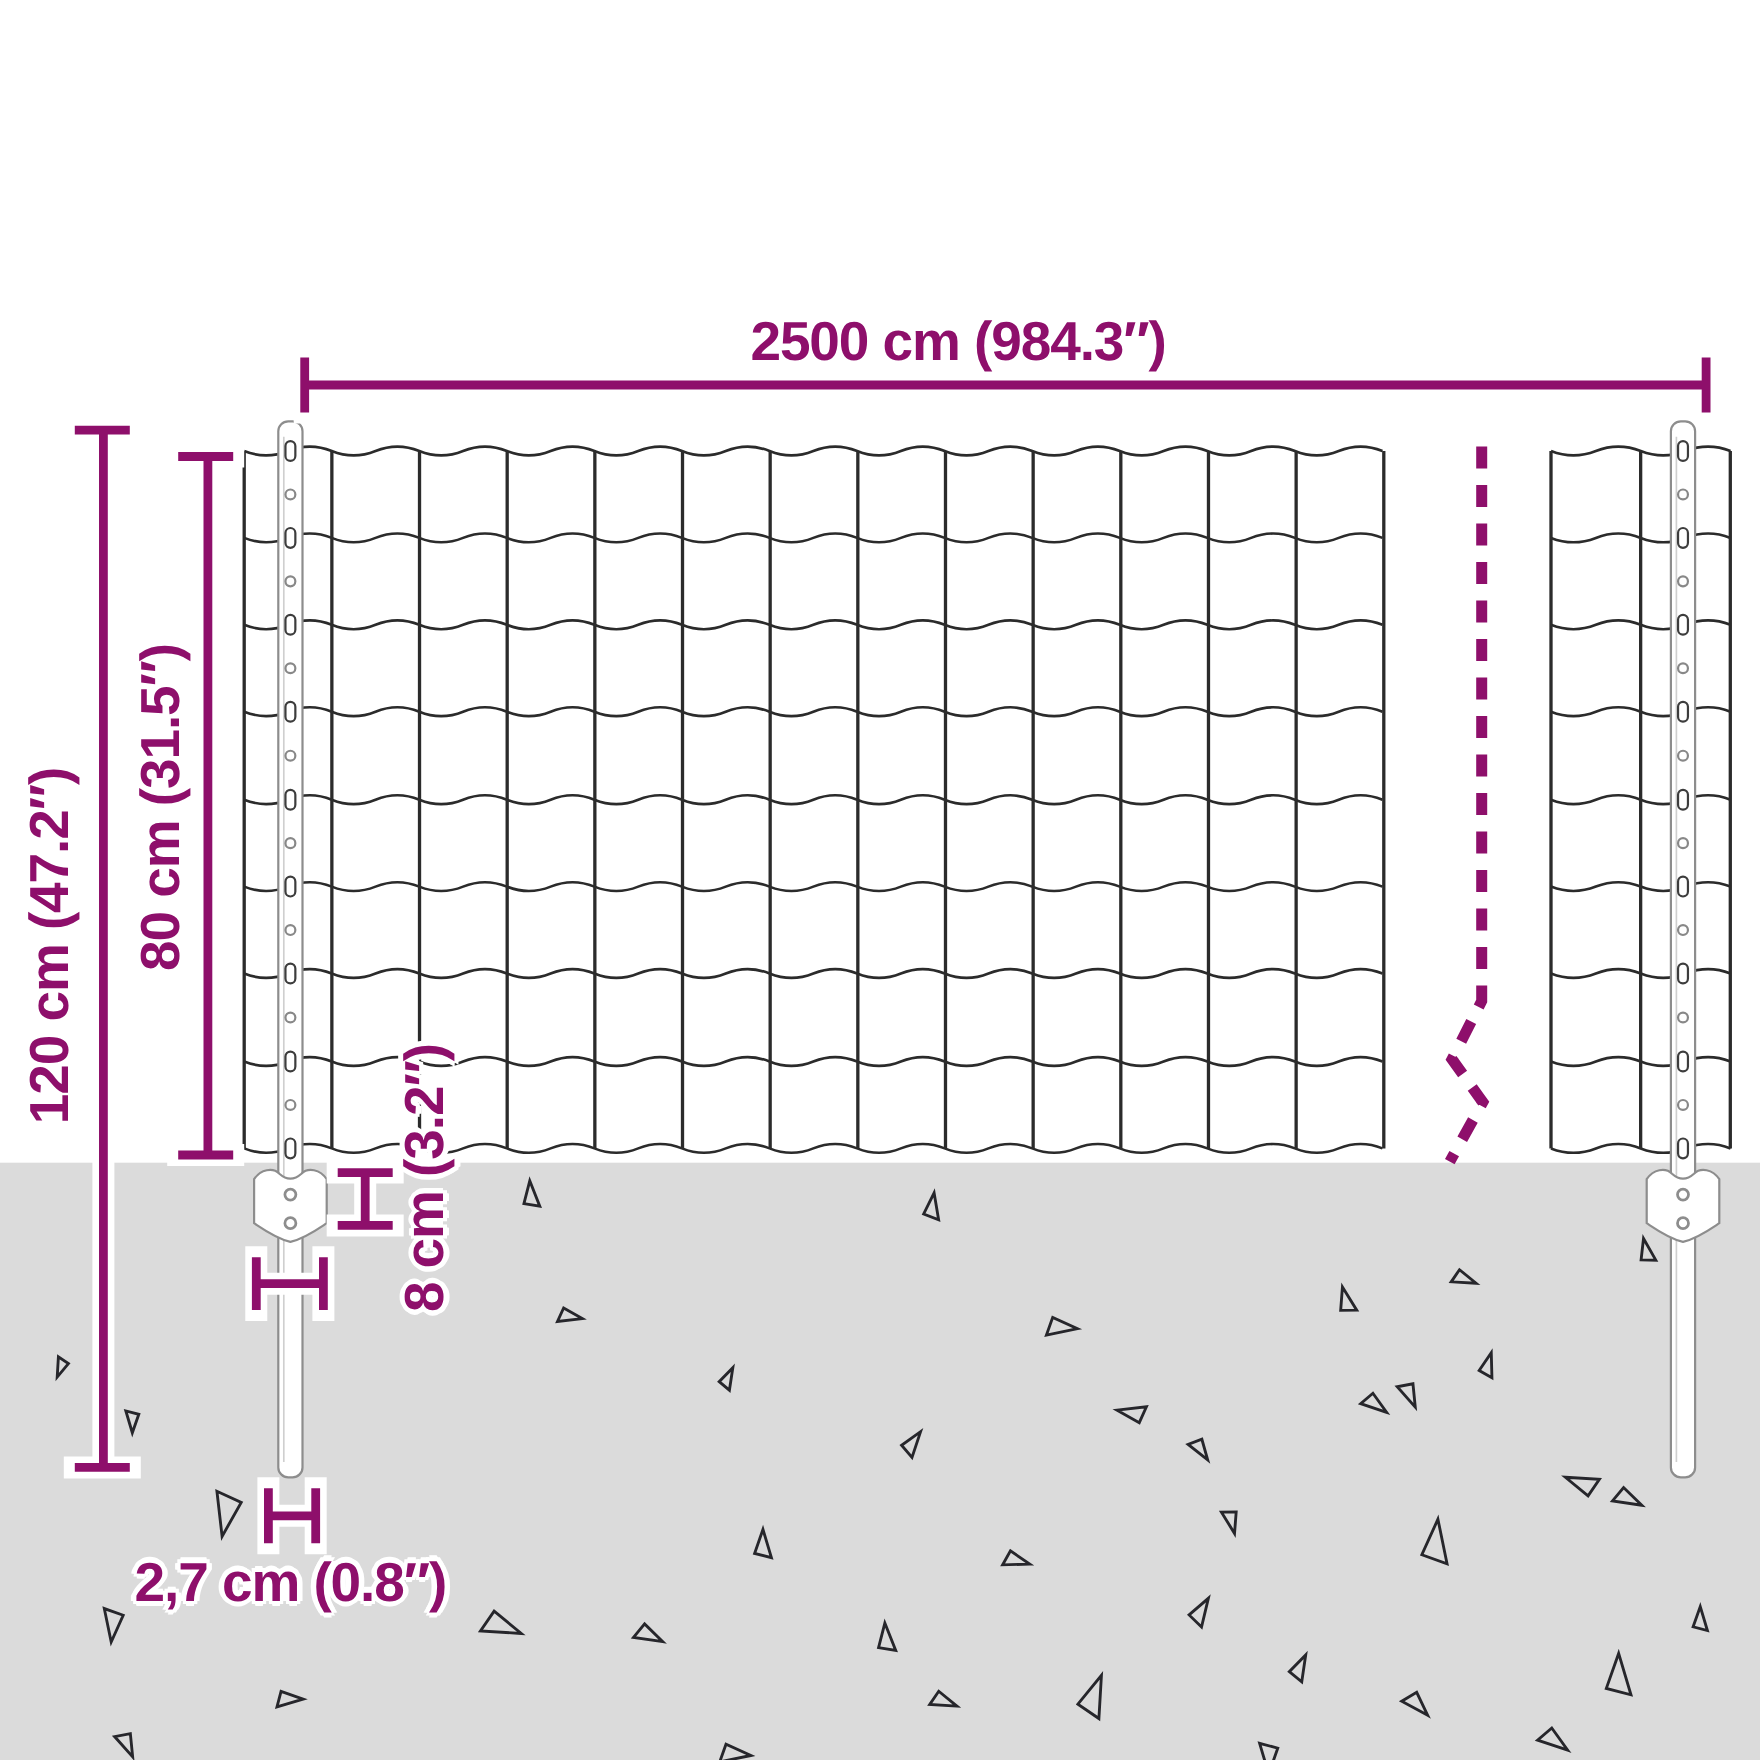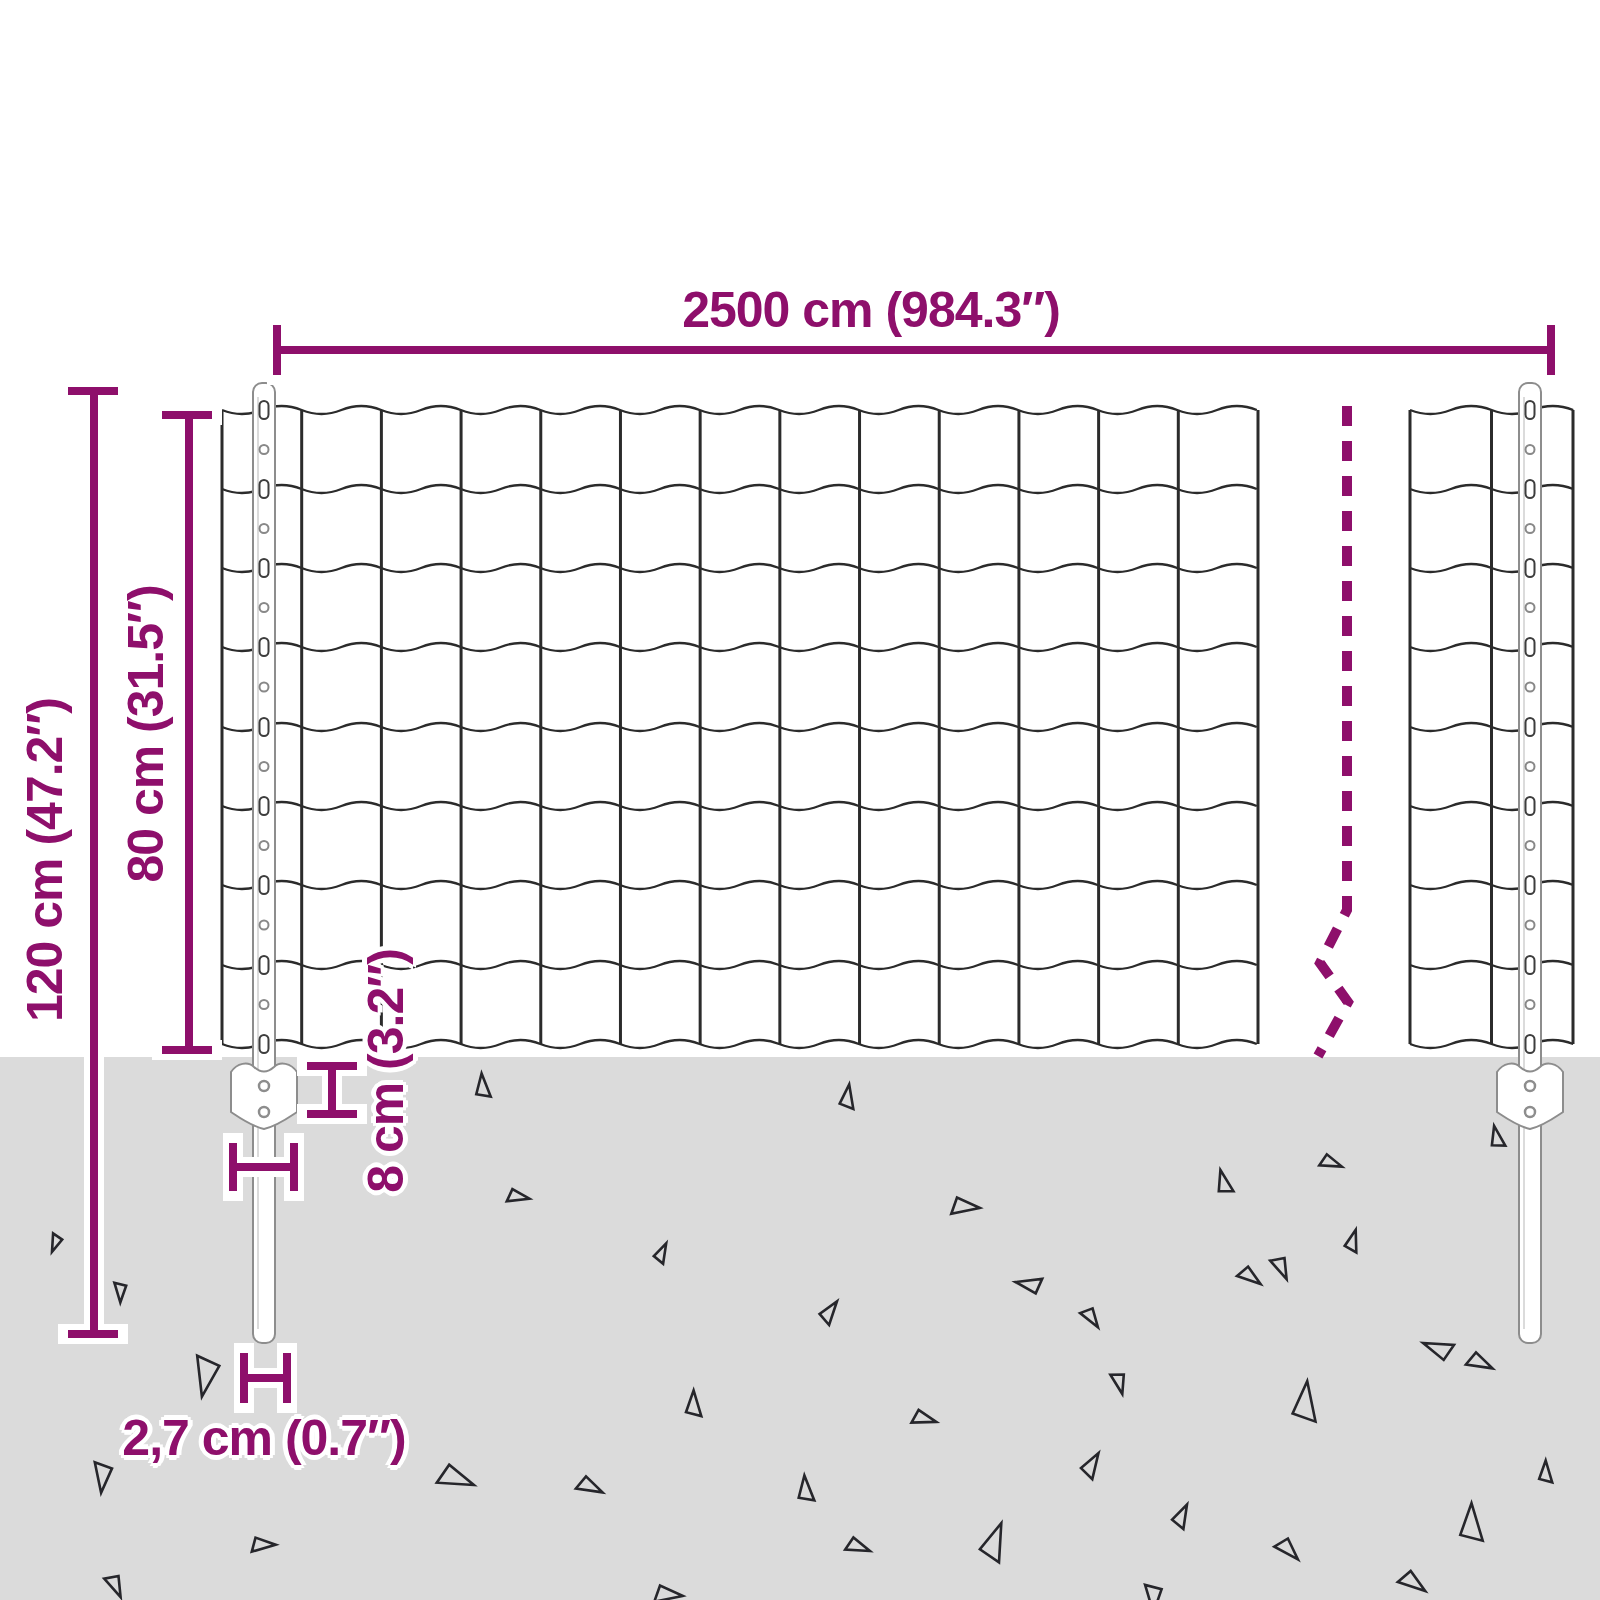--- a/index.html
+++ b/index.html
@@ -180,14 +180,14 @@
         <path d="M233 1143 V1191 M233 1167 H294 M294 1143 V1191" fill="none" stroke="#8E0F6B" stroke-width="8" stroke-linecap="butt"></path>
         <path d="M244 1353 V1403 M244 1378 H287 M287 1353 V1403" fill="none" stroke="#ffffff" stroke-width="20" stroke-linecap="square"></path>
         <path d="M244 1353 V1403 M244 1378 H287 M287 1353 V1403" fill="none" stroke="#8E0F6B" stroke-width="8" stroke-linecap="butt"></path>
       </g>
     </svg>
 
   <div class="lbl lbl-center lbl-length" style="color: rgb(142, 15, 107);">2500 cm (984.3″)</div>
   <div class="lbl lbl-rot lbl-total-height" style="color: rgb(142, 15, 107);">120 cm (47.2″)</div>
   <div class="lbl lbl-rot lbl-mesh-height" style="color: rgb(142, 15, 107);">80 cm (31.5″)</div>
   <div class="lbl lbl-rot lbl-anchor-depth" style="color: rgb(142, 15, 107);">8 cm (3.2″)</div>
-  <div class="lbl lbl-center lbl-post-width" style="color: rgb(142, 15, 107);">2,7 cm (0.7″)</div>
+  <div class="lbl lbl-center lbl-post-width" style="color: rgb(142, 15, 107);">2,7 cm (0.8″)</div>
 </div>
 
 </body></html>

